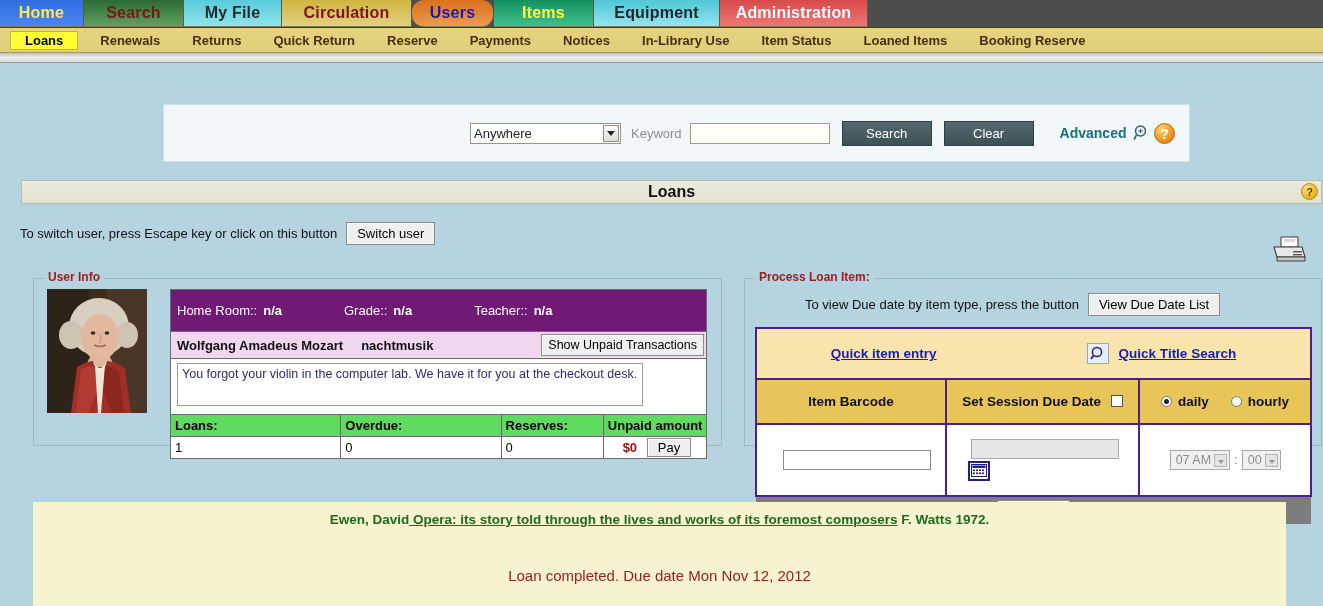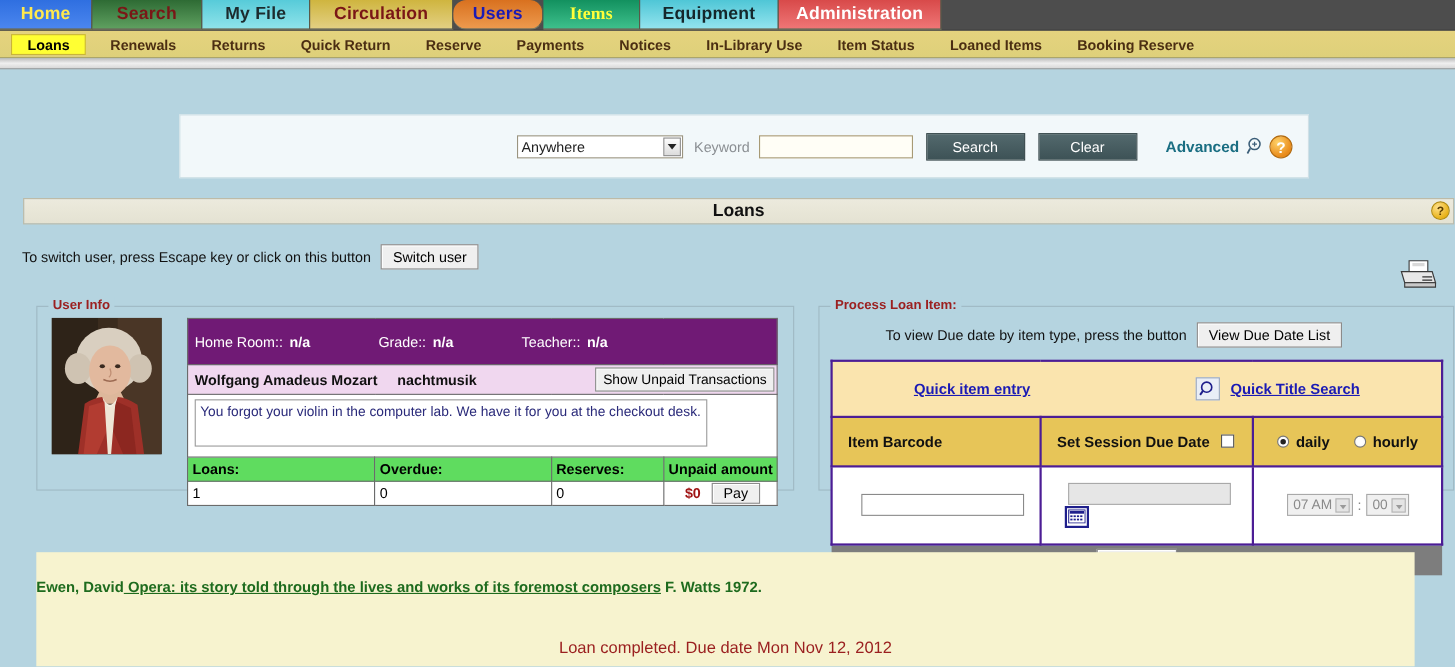--- a/index.html
+++ b/index.html
@@ -27,21 +27,21 @@
     white-space: nowrap;
     cursor: pointer;
     letter-spacing: .2px;
   }
   .mtab.home      { background: linear-gradient(#2f6fe0,#4b86ef); color:#ffe94d; width:84px; }
   .mtab.search    { background: linear-gradient(#2e6b34,#5fa060); color:#7a1616; width:100px; }
   .mtab.myfile    { background: linear-gradient(#57cbd9,#8fe3ea); color:#1c2b2e; width:98px; }
   .mtab.circ      { background: linear-gradient(#cfb53f,#e3d083); color:#7a1616; width:130px; }
   .mtab.textbooks { background: linear-gradient(#2e7a38,#5fae63); color:#6e1111; width:128px; }
   .mtab.users     { background: linear-gradient(#d9711f,#ed9a4e); color:#1b1bb5; width:82px;border-radius:12px; }
-  .mtab.items     { background: linear-gradient(#13915f,#3ec08c); color:#ffff3a; width:88px;font-family:Liberation Serif, serif; }
+  .mtab.items     { background: linear-gradient(#13915f,#3ec08c); color:#ffff3a; width:100px; }
   .mtab.equip     { background: linear-gradient(#4fc6d6,#93e4ee); color:#15272b; width:126px; }
   .mtab.admin     { background: linear-gradient(#d84a4a,#ef7676); color:#ffffff; width:148px; }
 
   
   .subnav {
     display: flex; align-items: center; height: 25px; width: 1323px;
     background: linear-gradient(#e5d37e,#ded07a);
     border-bottom: 1px solid #a89a53;
     font-size: 13px; font-weight: bold; color: #4b2e12;
   }
@@ -137,21 +137,21 @@
 
   
   .duerow { position:absolute; left:60px; top:14px; display:flex; align-items:center; font-size:13px; color:#111; }
   .ptable { position:absolute; left:10px; top:48px; width:557px; border-collapse:collapse; }
   .ptable td { border:2px solid #4c1d95; padding:14px; }
   .qrow td { background:#fae4ae; height:28px; text-align:center; }
   .qlinks { display:flex; align-items:center; justify-content:center; gap:0; }
   .qlink { color:#1a1ab5; font-size:13.5px; font-weight:bold; text-decoration:underline; cursor:pointer; }
   .qmag { display:inline-block; width:22px; height:21px; background:#e9eef7; border:1px solid #9aa7bd;
       margin:0 10px 0 150px; position:relative; cursor:pointer; }
-  .hrow td { background:#e7c558; height:24px; font-size:13.5px; font-weight:bold; color:#111; }
+  .hrow td { background:#e7c558; height:24px; text-align:center; font-size:13.5px; font-weight:bold; color:#111; }
   .frow td { background:#fff; height:29px; }
   .bc-input { width:148px; height:20px; margin-left:12px; border:1px solid #8a8a8a; background:#fff; }
   .dd-input { width:148px; height:20px; margin-left:10px; border:1px solid #a9a9a9; background:#e6e6e6; }
   .calbtn { width:22px; height:20px; border:2px solid #1f1f8c; background:#fff; margin-left:7px;
       display:inline-flex; align-items:center; justify-content:center; cursor:pointer; vertical-align:-4px; }
   .timewrap { display:flex; align-items:center; justify-content:center; gap:4px; color:#888; font-size:13px; }
   .tsel { position:relative; background:#f0f0f0; border:1px solid #a9a9a9; color:#8a8a8a;
       font-size:12.5px; padding:2px 18px 2px 5px; }
   .tsel i { position:absolute; right:2px; top:3px; width:13px; height:13px; background:#e4e4e4;
       border:1px solid #b3b3b3; }
@@ -163,21 +163,21 @@
   .radwrap { display:flex; align-items:center; justify-content:center; gap:6px; }
   .rad { width:11px; height:11px; border-radius:50%; border:1px solid #777;
       background:radial-gradient(circle,#fff 40%,#f2f2f2); display:inline-block; position:relative; }
   .rad.on:after { content:""; position:absolute; left:2px; top:2px; width:5px; height:5px;
       border-radius:50%; background:#222; }
   .ckbox { width:12px; height:12px; border:1px solid #555; background:#fff; display:inline-block;
       vertical-align:-1px; margin-left:6px; }
 
   
   .msgbox { position:absolute; left:33px; top:502px; width:1253px; height:104px; background:#f7f3cf; }
-  .msgline1 { text-align:left; margin-top:24px; font-size:13.5px; font-weight:bold; color:#1e6b1e; }
+  .msgline1 { text-align:center; margin-top:10px; font-size:13.5px; font-weight:bold; color:#1e6b1e; }
   .msgline1 .ul { text-decoration:underline; }
   .msgline2 { text-align:center; margin-top:40px; font-size:15px; font-weight:normal; color:#9b2020; }
 </style>
 </head>
 <body>
 
 <div id="page">
 
   <div class="mainnav">
     <div class="mtab home">

